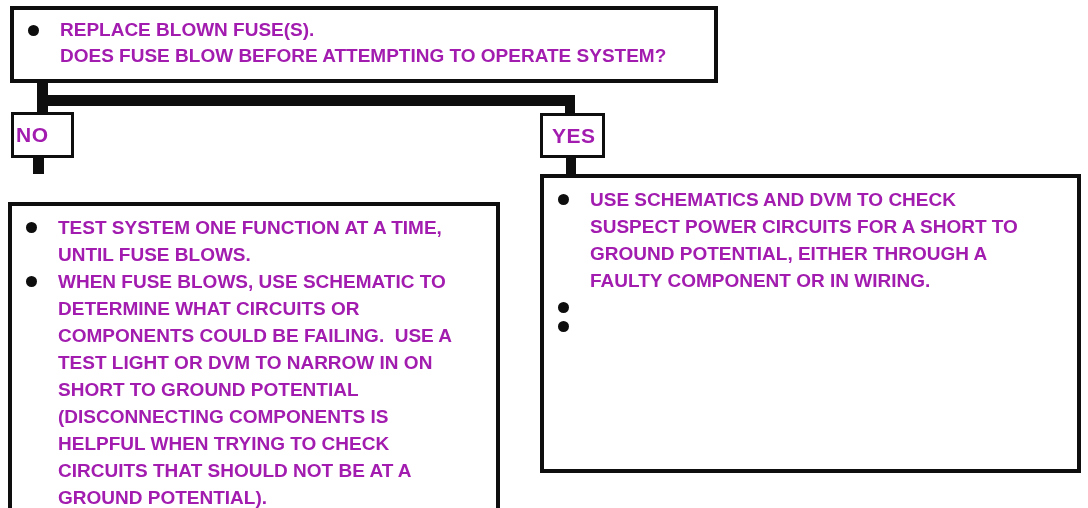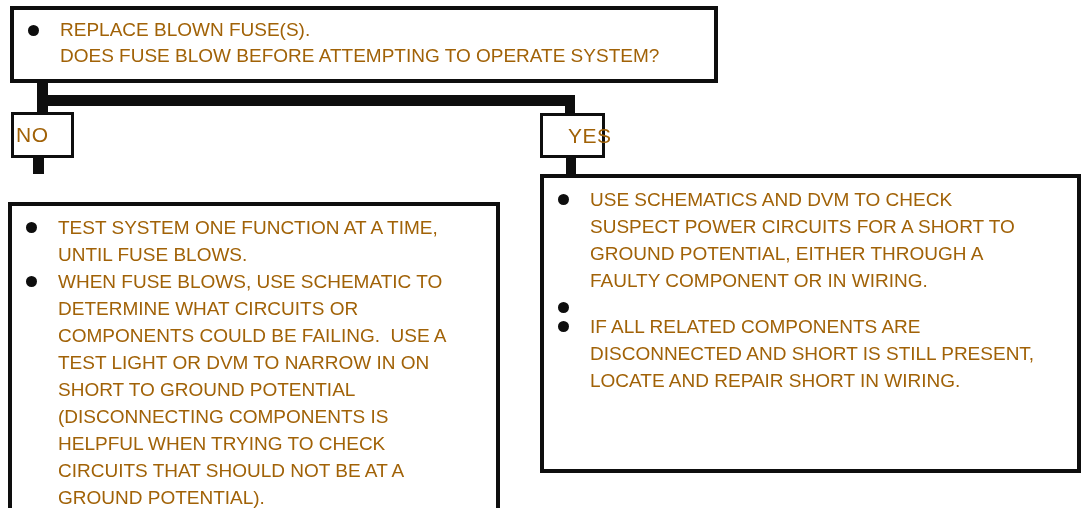--- a/index.html
+++ b/index.html
@@ -6,22 +6,22 @@
     margin: 0;
     padding: 0;
     background: #ffffff;
   }
   .stage {
     position: relative;
     width: 1088px;
     height: 508px;
     background: #ffffff;
     font-family: "Liberation Sans", sans-serif;
-    font-weight: normal;
-    color: #a16207;
+    font-weight: bold;
+    color: #a21caf;
     overflow: hidden;
   }
   .node {
     position: absolute;
     background: #ffffff;
     border: 4px solid #0e0e0e;
     box-sizing: border-box;
   }
   .label-node {
     position: absolute;
@@ -57,21 +57,21 @@
   }
   #root-box {
     left: 10px; top: 6px; width: 708px; height: 77px;
     padding: 7px 8px 0 14px;
   }
   #root-box .step-text {
     font-size: 19px;
     line-height: 26px;
   }
   #no-box  { left: 11px;  top: 112px; width: 63px; height: 46px; padding-left: 2px; }
-  #yes-box { left: 540px; top: 113px; width: 65px; height: 45px; padding-left: 25px; }
+  #yes-box { left: 540px; top: 113px; width: 65px; height: 45px; padding-left: 9px; }
   #left-box {
     left: 8px; top: 174px; width: 492px; height: 329px;
     padding: 8px 6px 0 14px;
     margin-top: 28px;
   }
   #right-box {
     left: 540px; top: 174px; width: 541px; height: 299px;
     padding: 8px 16px 0 14px;
   }
   #conn-root-drop { left: 37px;  top: 83px;  width: 11px;  height: 29px; }
@@ -132,19 +132,16 @@
       <span class="step-text">USE SCHEMATICS AND DVM TO CHECK
 SUSPECT POWER CIRCUITS FOR A SHORT TO
 GROUND POTENTIAL, EITHER THROUGH A
 FAULTY COMPONENT OR IN WIRING.</span>
     </div>
     <div class="bullet-item">
       <span class="bullet-dot"></span>
     </div>
     <div class="bullet-item">
       <span class="bullet-dot"></span>
-      <span class="step-text">IF ALL RELATED COMPONENTS ARE
-DISCONNECTED AND SHORT IS STILL PRESENT,
-LOCATE AND REPAIR SHORT IN WIRING.</span>
     </div>
   </div>
 
 </div>
 
 </body></html>

